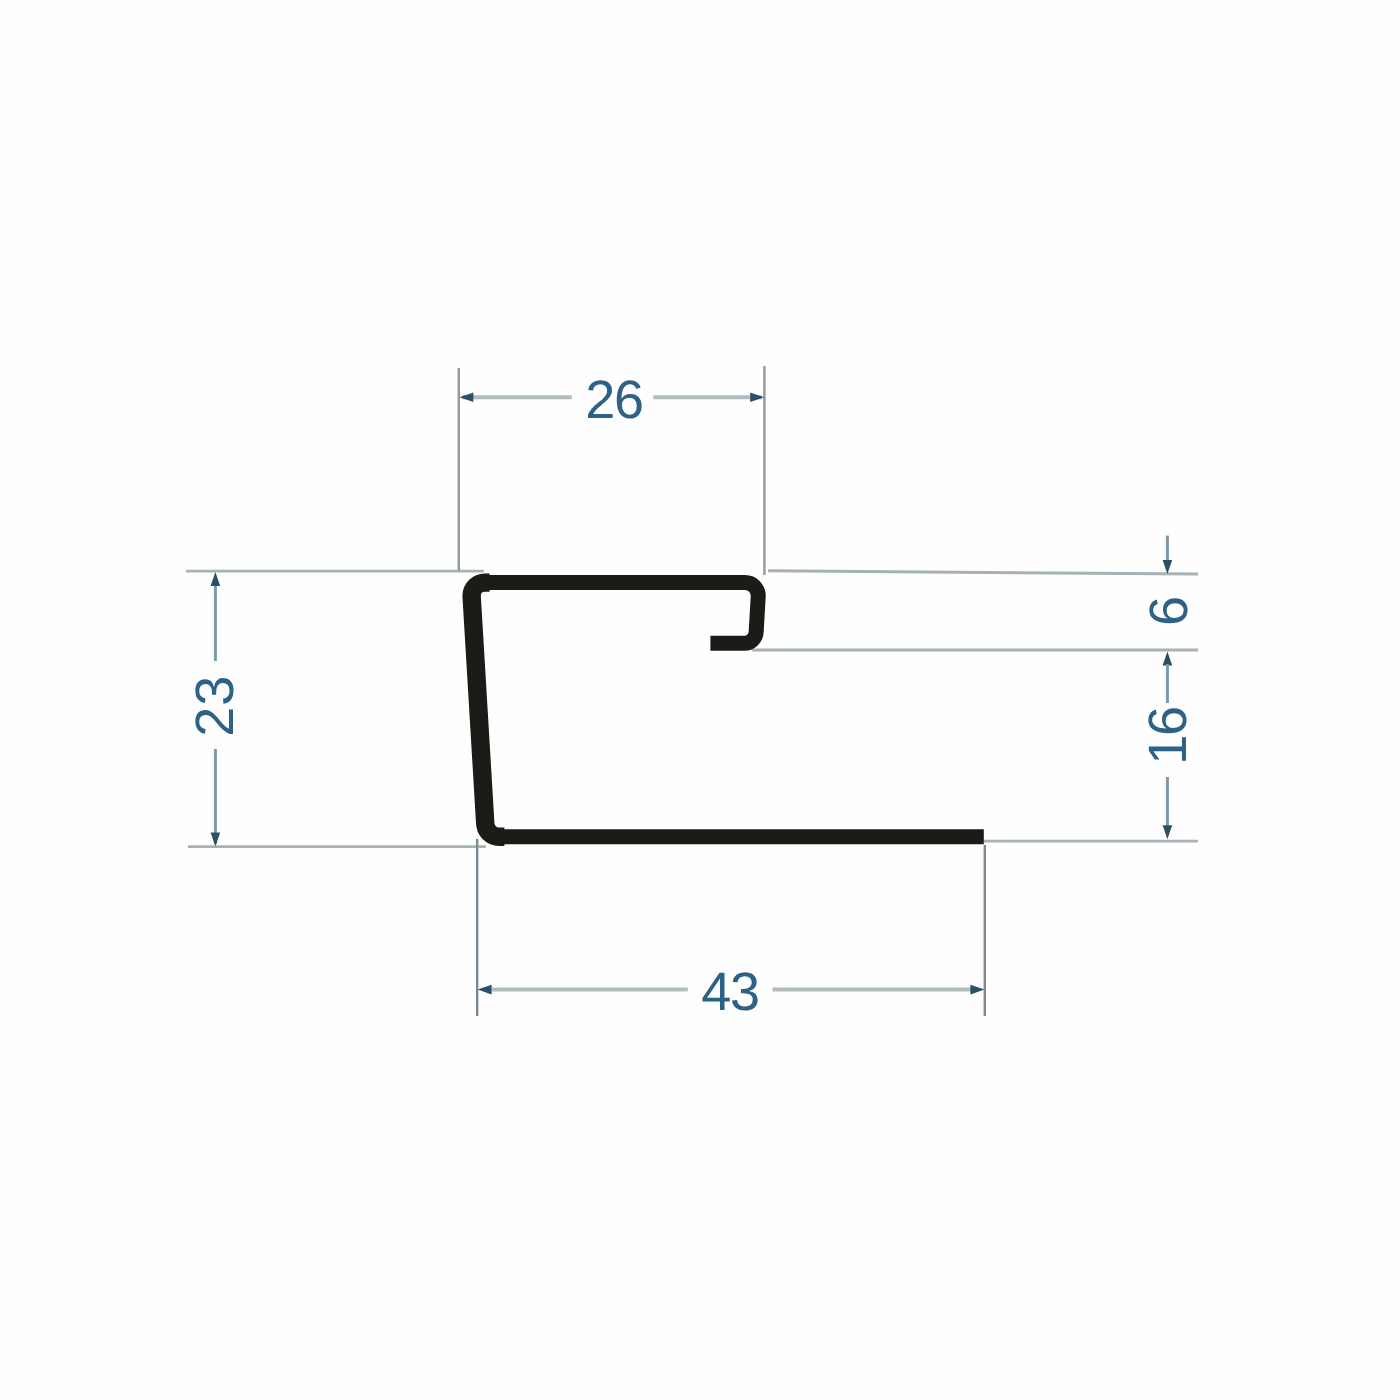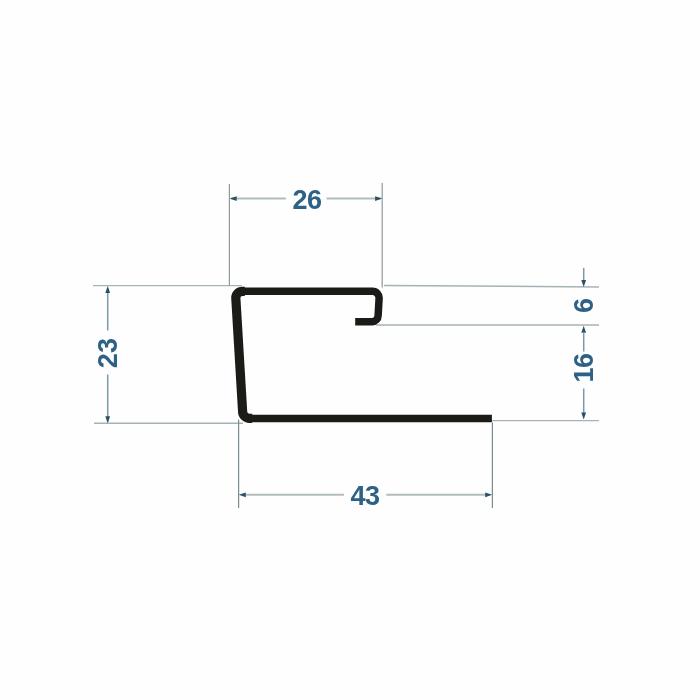--- a/index.html
+++ b/index.html
@@ -1,16 +1,16 @@
 <!DOCTYPE html>
 <html><head>
 <meta charset="utf-8">
 <style>
   html,body{margin:0;padding:0;background:#ffffff;}
-  .page{width:700px;height:700px;position:relative;background:#fefefe;font-weight:bold;}
+  .page{width:700px;height:700px;position:relative;background:#fefefe;}
   text{font-family:"Liberation Sans",sans-serif;fill:#2e6186;}
 </style>
 </head>
 <body>
 <div class="page">
 <svg width="700" height="700" viewBox="0 0 700 700" xmlns="http://www.w3.org/2000/svg">
 
   <rect x="0" y="0" width="700" height="700" fill="#fefefe"></rect>
 
   <line x1="93" y1="285.6" x2="242" y2="285.6" stroke="#a6b2b6" stroke-width="1.4"></line>

